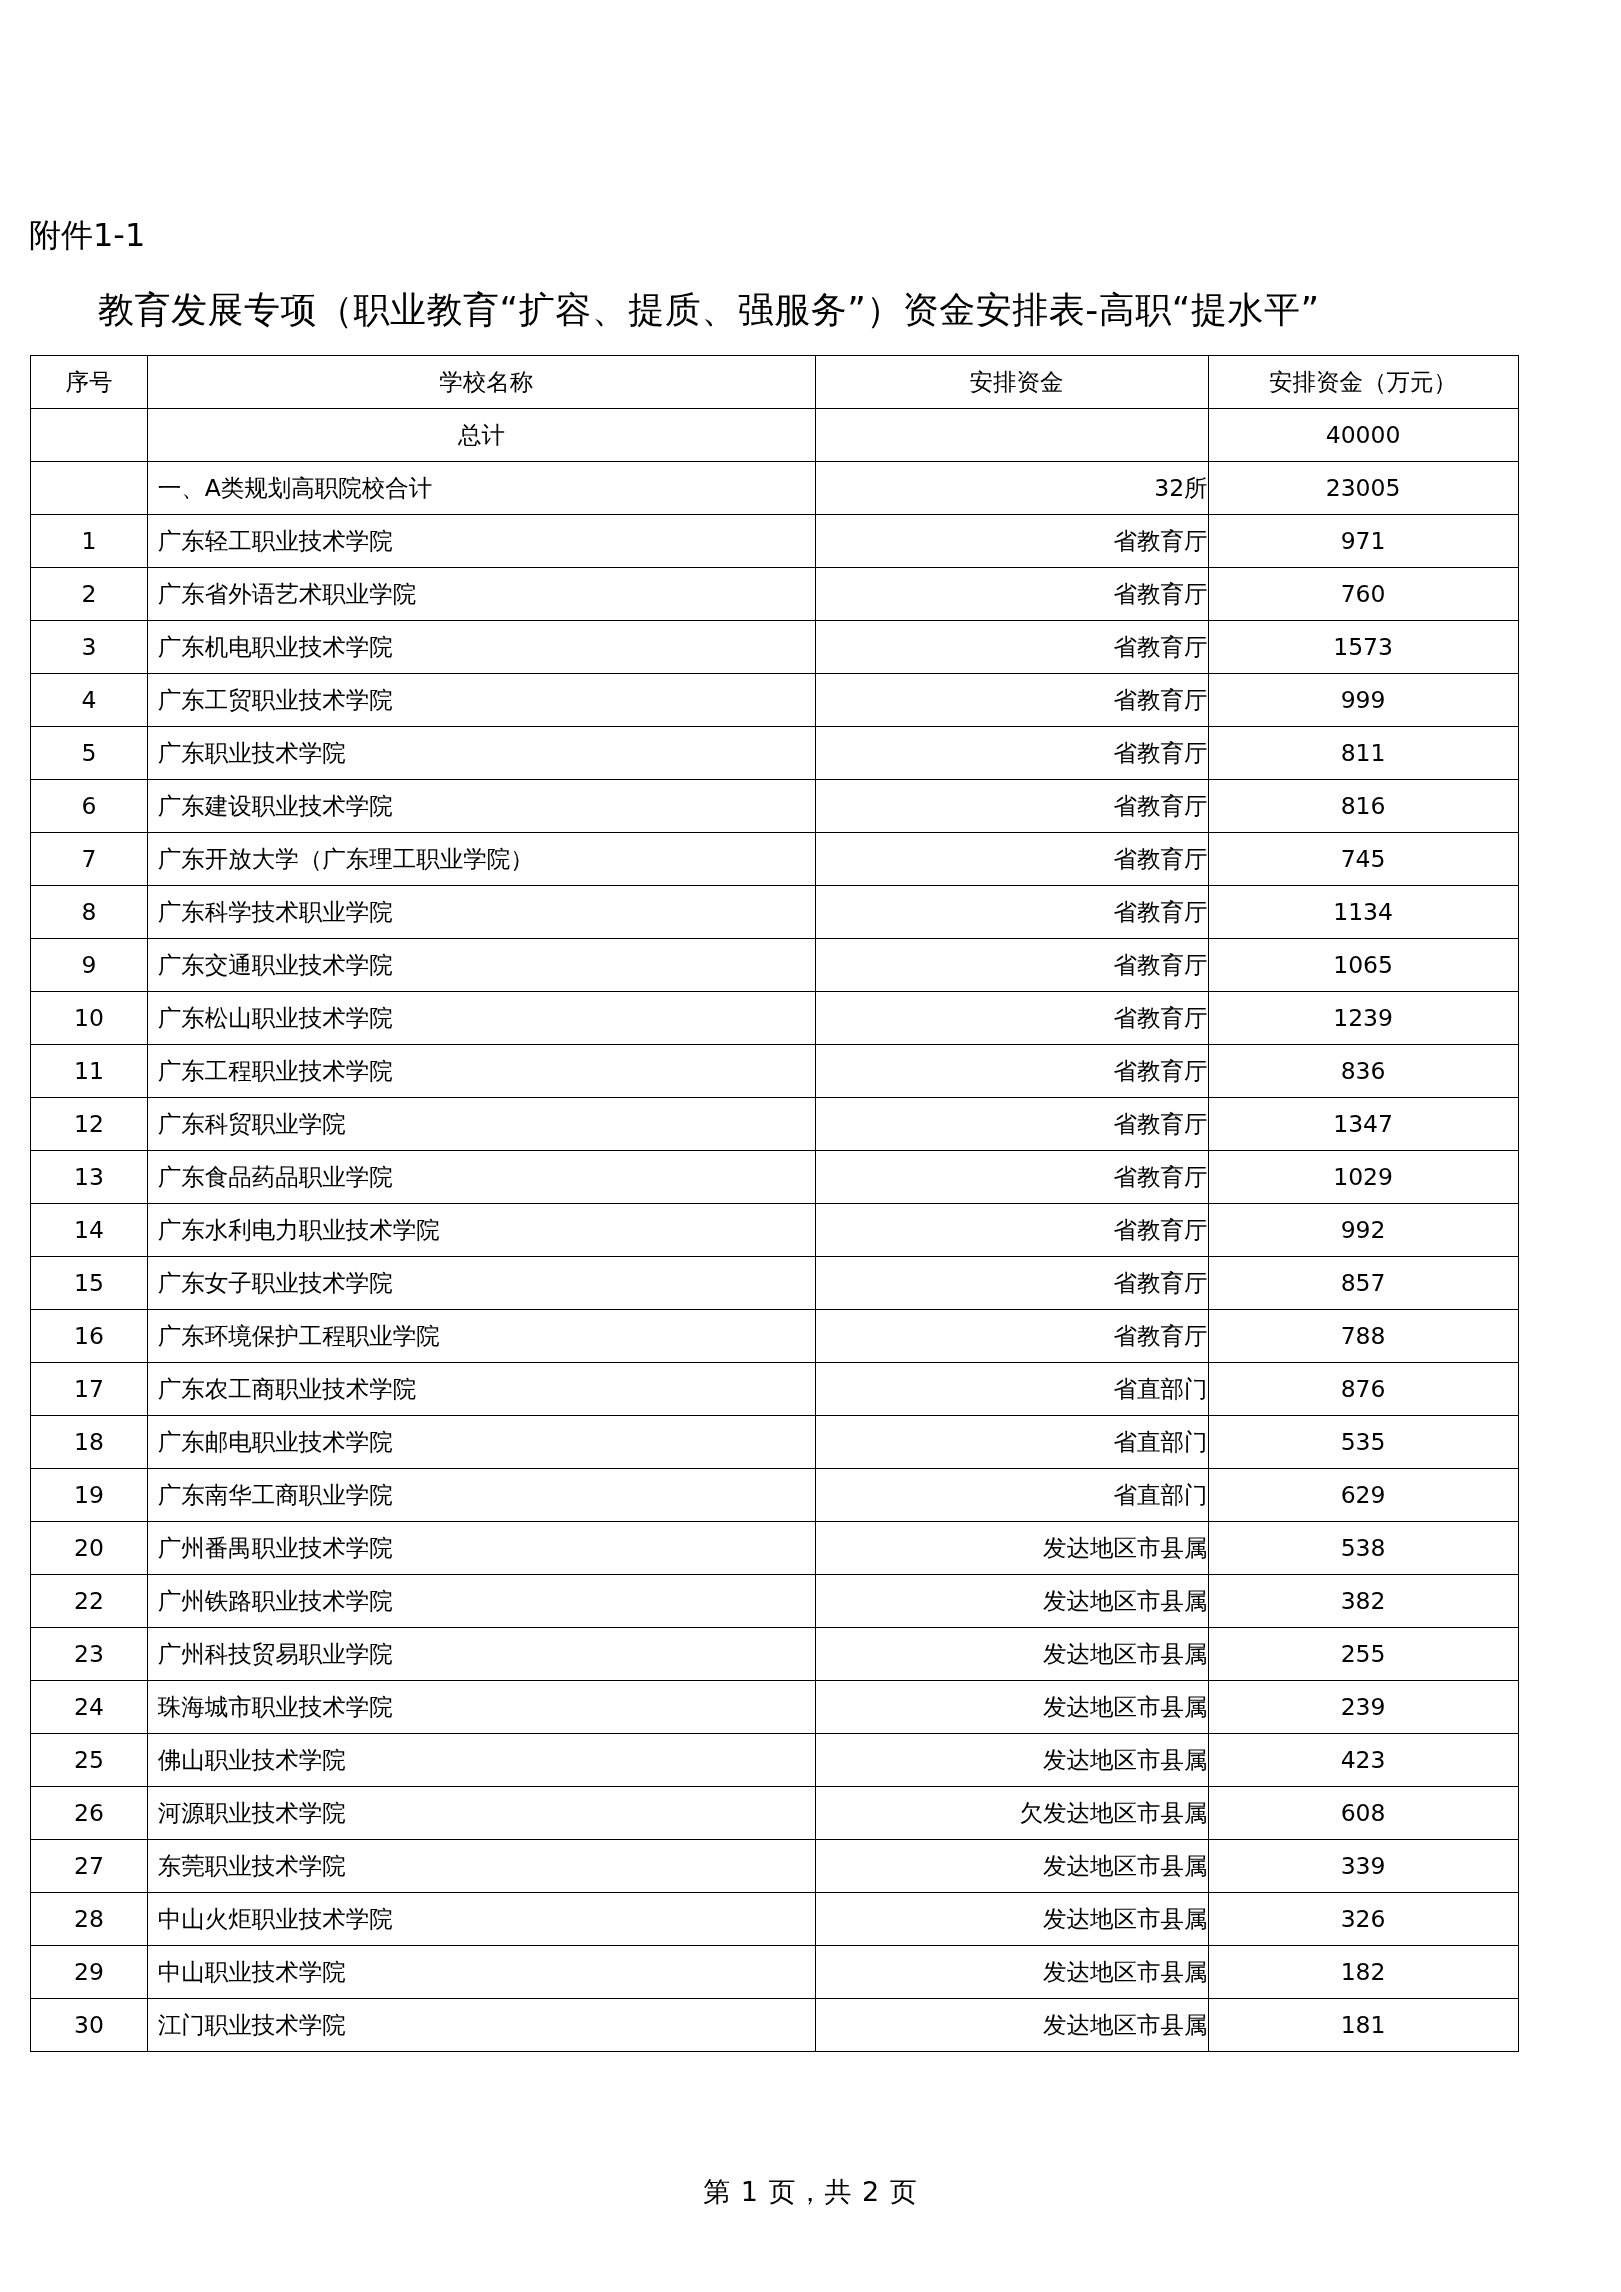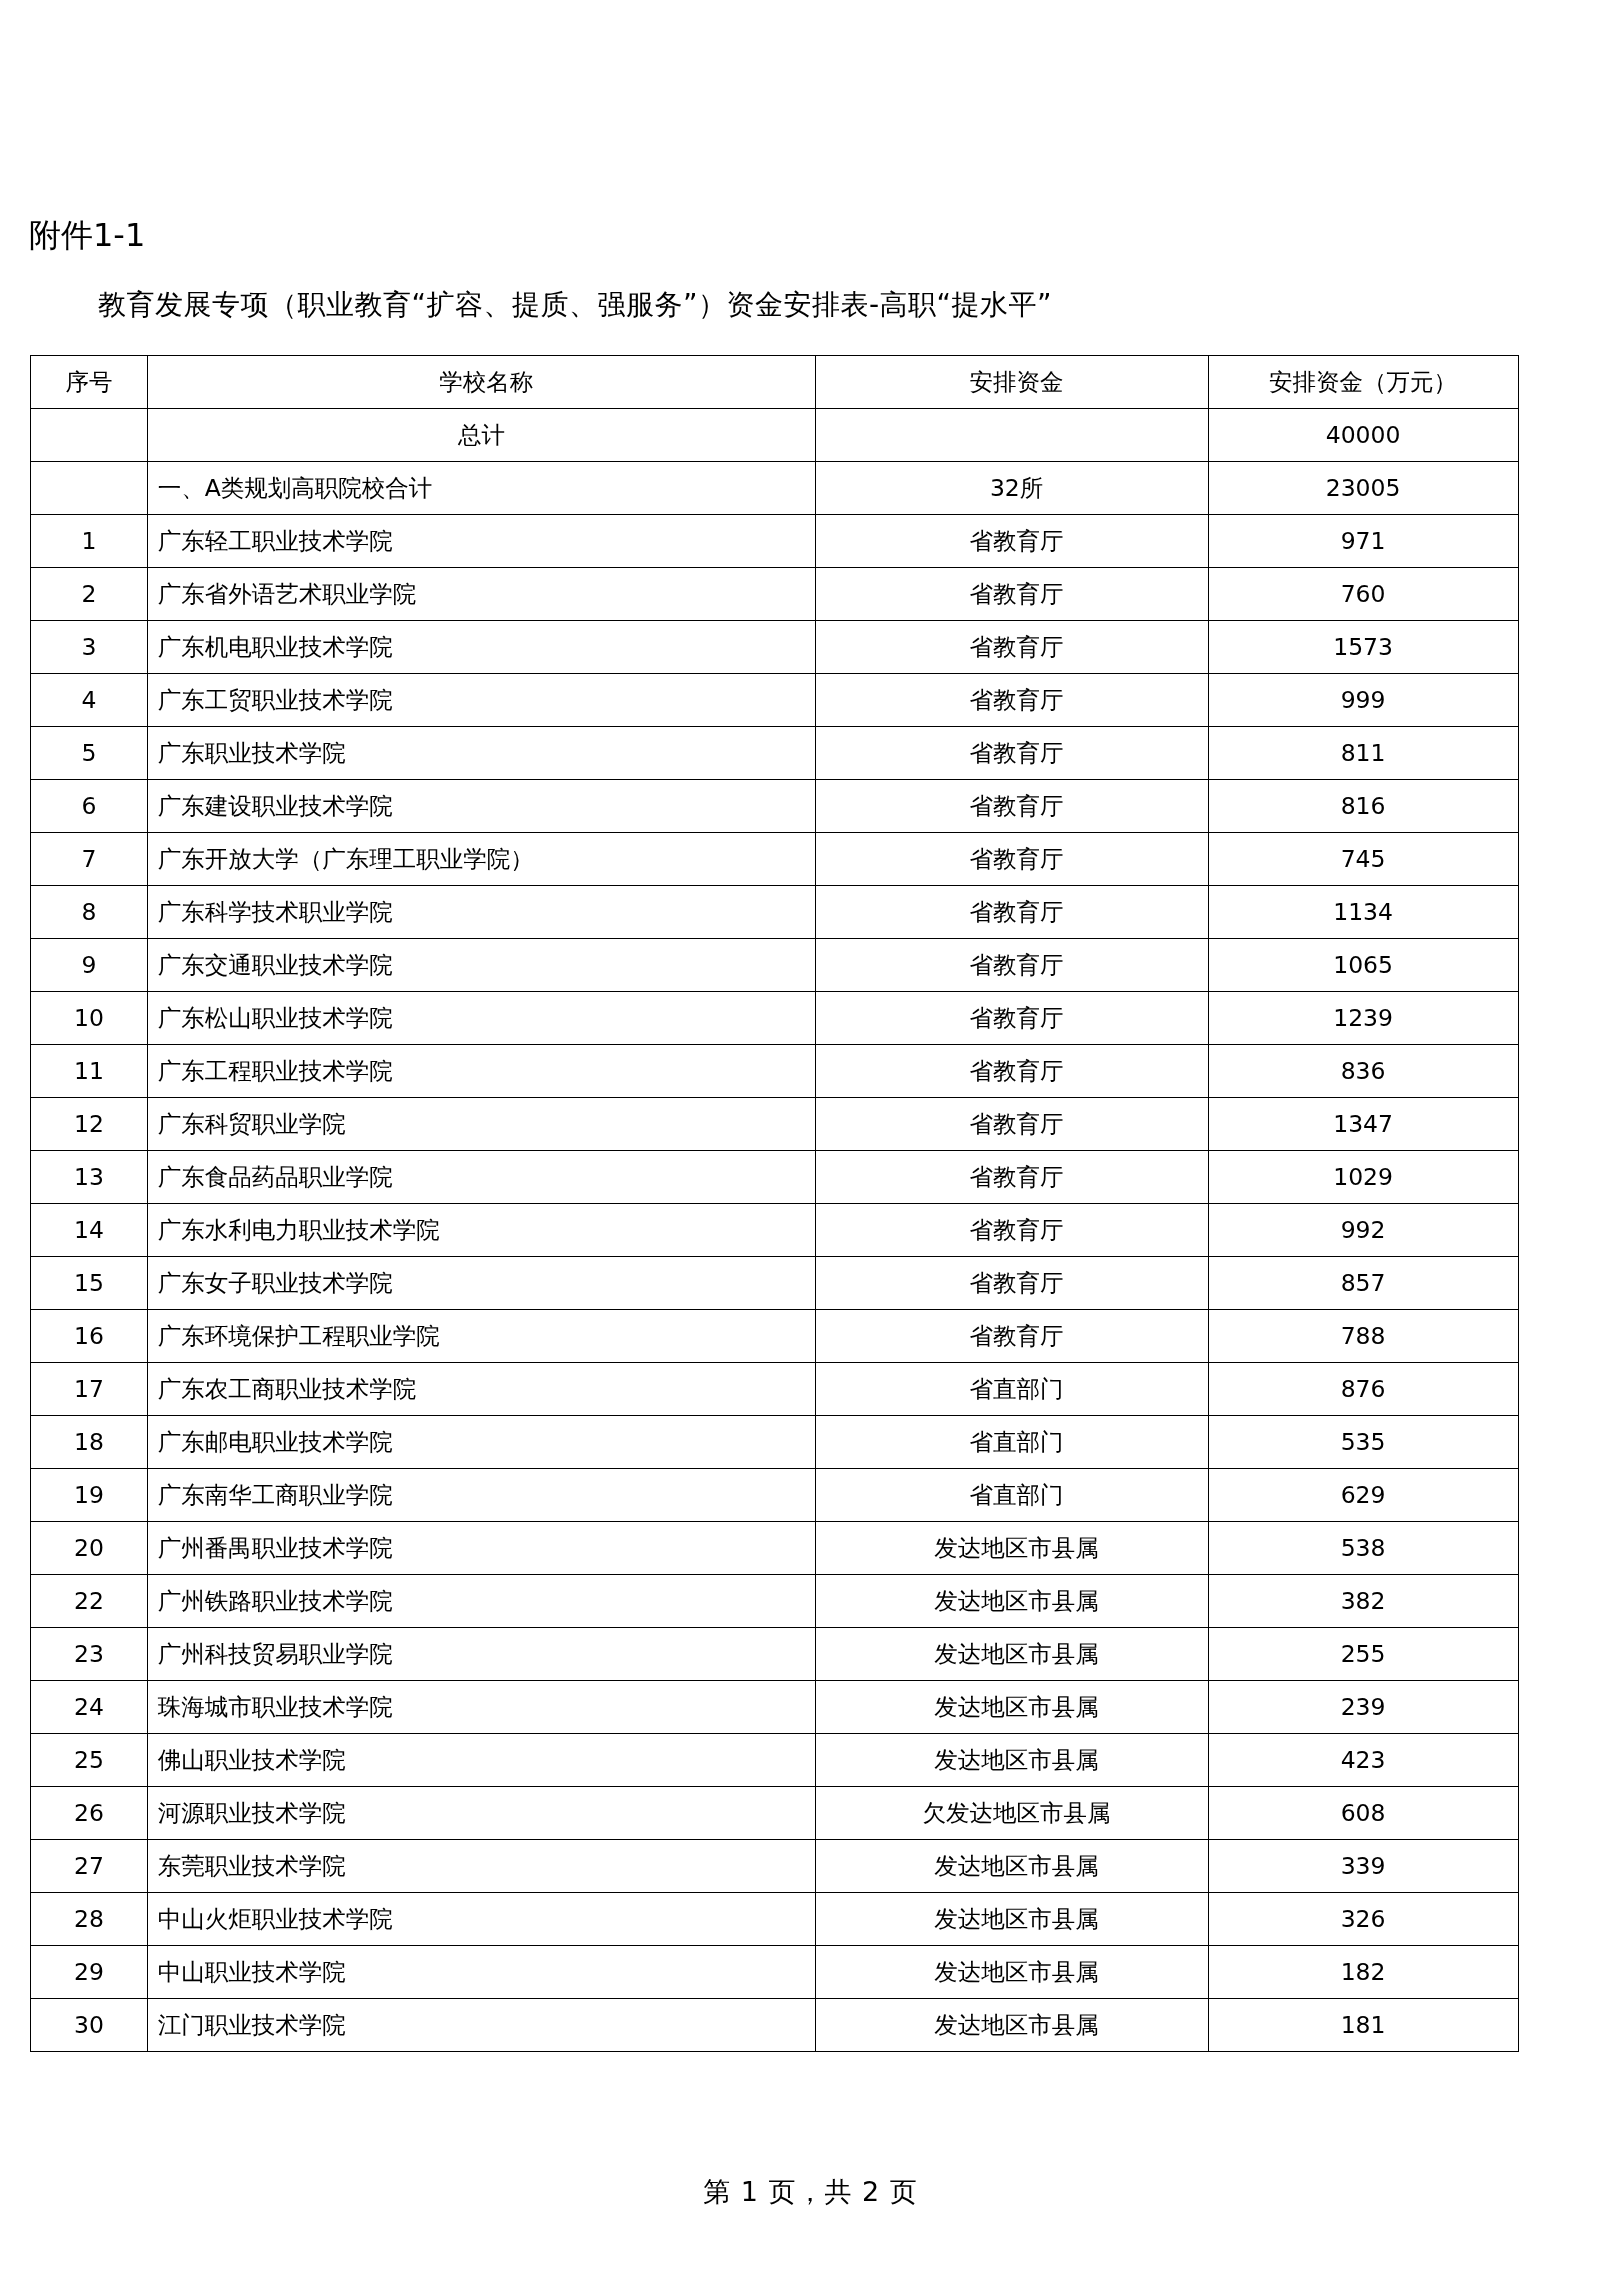--- a/index.html
+++ b/index.html
@@ -27,21 +27,21 @@
     left: 29px;
     top: 214px;
     font-size: 32px;
     font-family: "DejaVu Sans", "Liberation Sans", sans-serif;
     letter-spacing: 0px;
   }
   .doc-title {
     position: absolute;
     left: 98px;
     top: 286px;
-    font-size: 28px;
+    font-size: 36px;
     font-family: "DejaVu Sans", "Liberation Sans", sans-serif;
     white-space: nowrap;
     letter-spacing: 0.5px;
   }
   table.fund-table {
     position: absolute;
     left: 30px;
     top: 355px;
     width: 1463px;
     border-collapse: collapse;
@@ -51,21 +51,21 @@
     border: 1.6px solid #000000;
     font-size: 23.5px;
     font-weight: normal;
     padding: 0;
     height: 52px;
     vertical-align: middle;
     font-family: "DejaVu Sans", "Liberation Sans", sans-serif;
   }
   .col-no { width: 116px; text-align: center; }
   .col-school { width: 657px; text-align: left; padding-left: 9.8px !important; }
-  .col-rel { width: 382px; text-align: center; padding-left: 9.8px !important; }
+  .col-rel { width: 382px; text-align: right; padding-left: 9.8px !important; }
   .col-amt { width: 309px; text-align: center; }
 
   thead td { text-align: center !important; padding-left: 0 !important; }
 
   .row-total .col-school { text-align: center !important; padding-left: 0 !important; }
 
   .num-cell { font-size: 22.5px; }
   .footer {
     position: absolute;
     left: 0;

